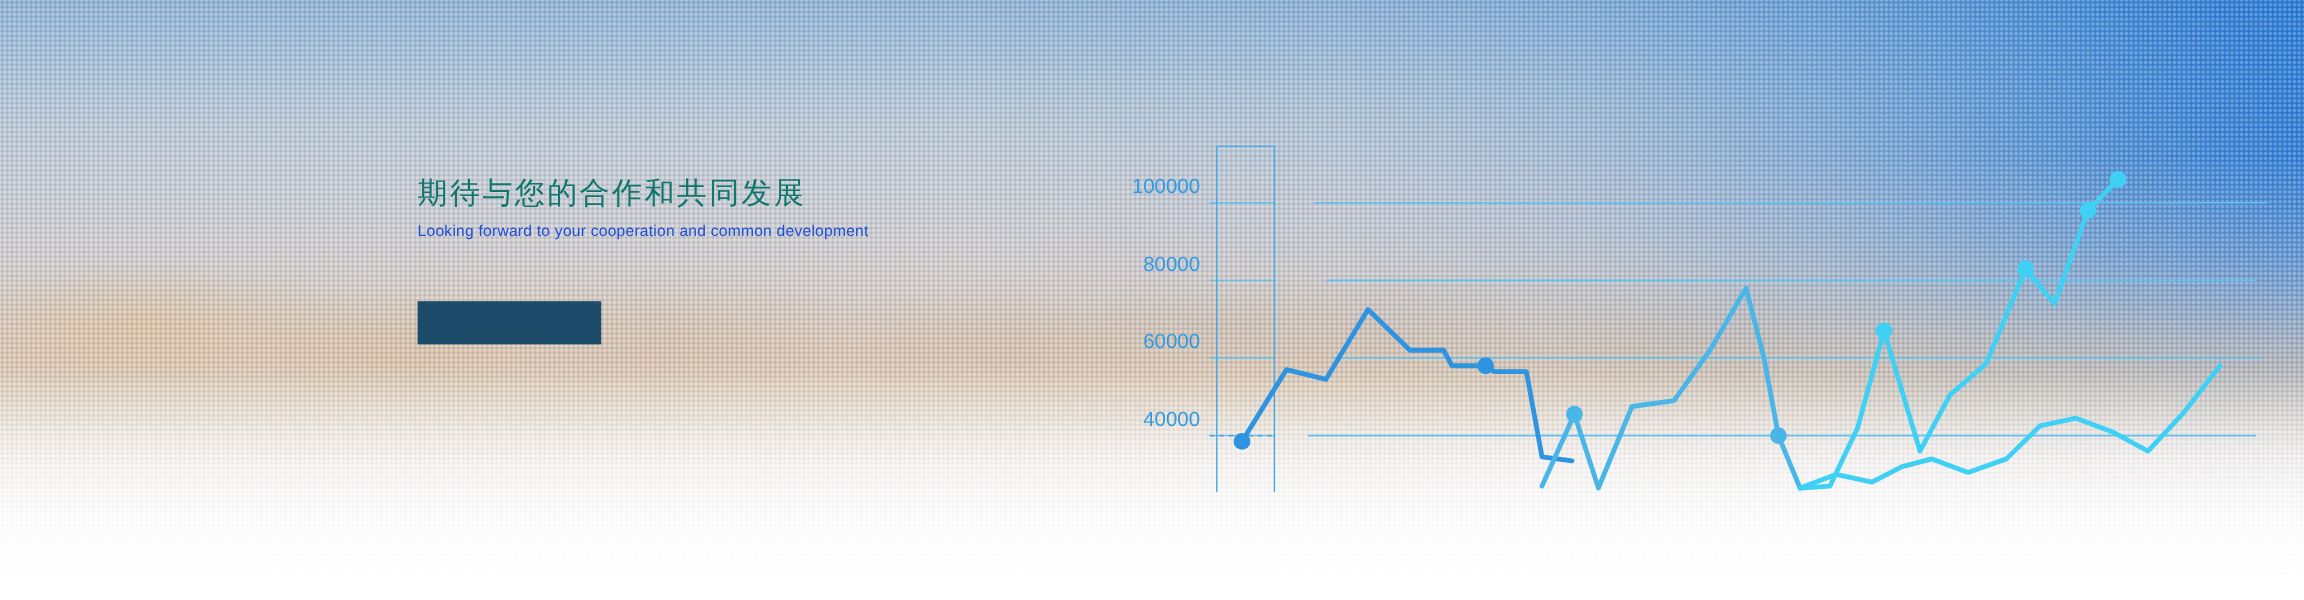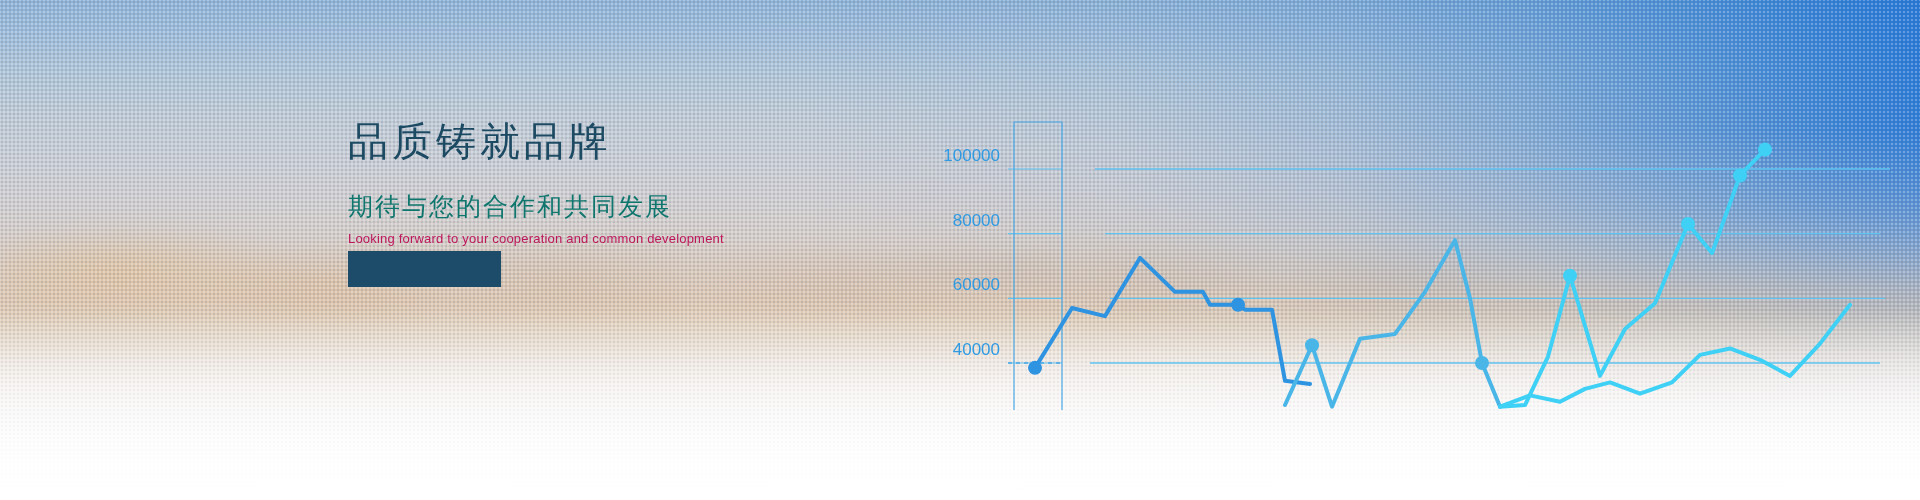--- a/index.html
+++ b/index.html
@@ -108,21 +108,21 @@
     font-size:25px;
     letter-spacing:2px;
     color:#0f766e;
     white-space:nowrap;
     font-weight:400;
   }
   .engline{
     margin-top:8px;
     font-size:13px;
     letter-spacing:.2px;
-    color:#be185d;
+    color:#1d4ed8;
     white-space:nowrap;
   }
   .cta{
     position:absolute;left:348px;top:251px;
     width:153px;height:36px;
     background:#1d4c6b;
     border:0;padding:0;
     cursor:pointer;
     color:#dbe7ef;
     font-size:13px;
@@ -190,20 +190,19 @@
         <polyline points="1500,406.65 1525,405.0333333333333 1548,356.5333333333333 1570,275.7 1600,375.93333333333334 1625,329.05 1655,303.18333333333334 1688,223.96666666666667 1712,253.06666666666666 1740,175.46666666666667 1765,149.6" fill="none" stroke="#3fd0f5" stroke-width="4" stroke-linejoin="round" stroke-linecap="round"></polyline>
         <circle cx="1570" cy="275.7" r="7" fill="#3fd0f5"></circle>
         <circle cx="1688" cy="223.96666666666667" r="7" fill="#3fd0f5"></circle>
         <circle cx="1740" cy="175.46666666666667" r="7" fill="#3fd0f5"></circle>
         <circle cx="1765" cy="149.6" r="7" fill="#3fd0f5"></circle>
         <polyline points="1500,406.65 1530,395.33333333333337 1560,401.8 1585,388.8666666666667 1610,382.4 1640,393.7166666666667 1672,382.4 1700,354.91666666666663 1730,348.45 1760,359.76666666666665 1790,375.93333333333334 1820,343.6 1850,304.8" fill="none" stroke="#3fd0f5" stroke-width="4" stroke-linejoin="round" stroke-linecap="round"></polyline>
       </g>
   </svg>
 
   <div class="copy">
-    <div class="headline">品质铸就品牌</div>
     <div class="subline">期待与您的合作和共同发展</div>
     <div class="engline">Looking forward to your cooperation and common development</div>
   </div>
 
   <button class="cta"></button>
 
 </div>
 
 </body></html>

